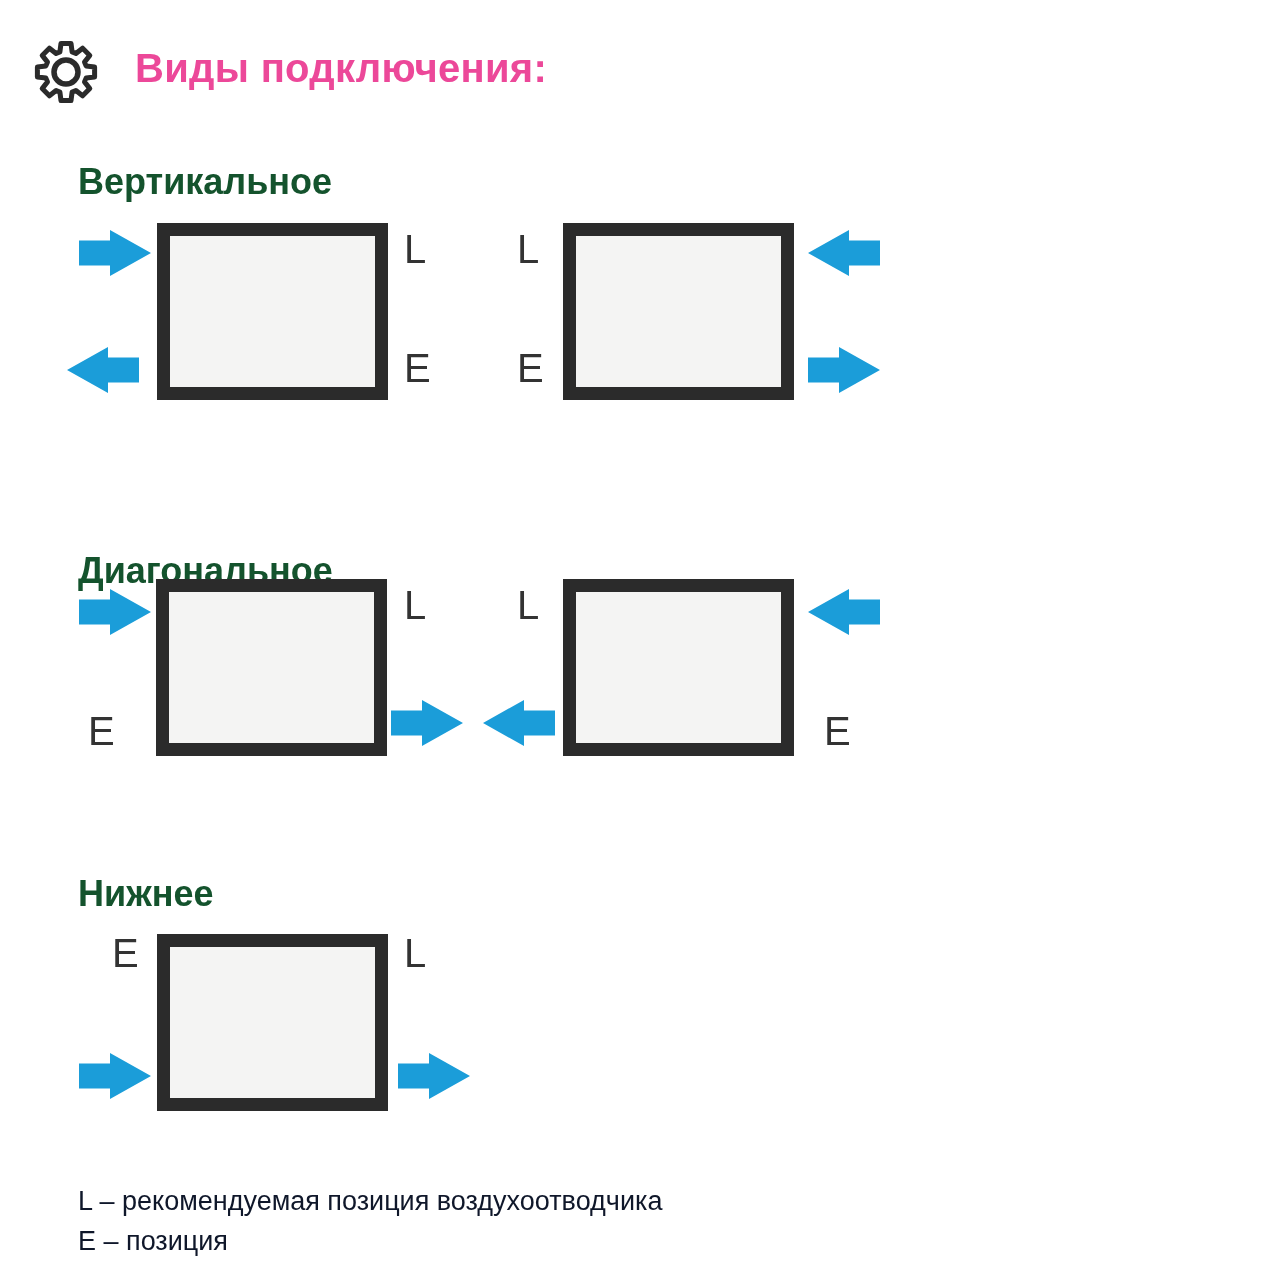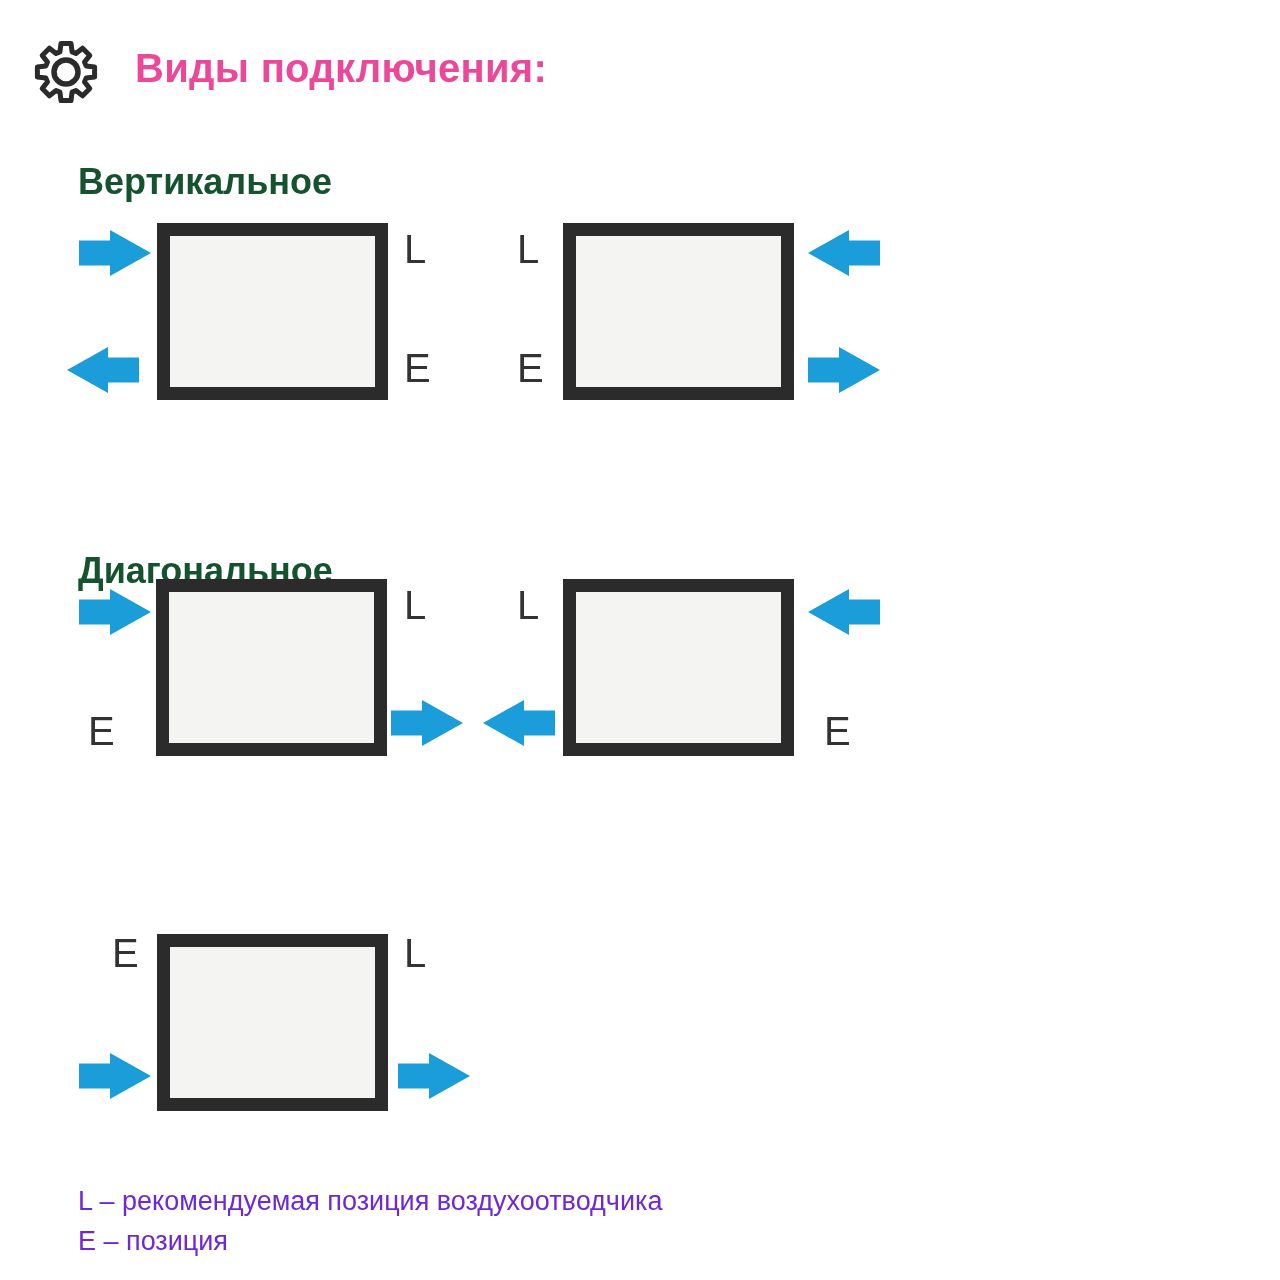--- a/index.html
+++ b/index.html
@@ -29,21 +29,21 @@
     background:var(--fill);
   }
   .port{
     font-size:40px;line-height:46px;color:#333;font-weight:400;
   }
   .arrow{width:72px;height:46px;display:block;}
   .arrow polygon{fill:var(--accent);}
   .arrow.left{transform:scaleX(-1);}
   .gear{width:64px;height:64px;display:block;}
   .legend-line{
-    font-size:27px;line-height:38px;color:#6d28d9;white-space:nowrap;
+    font-size:27px;line-height:38px;color:#0f172a;white-space:nowrap;
   }
 </style>
 </head>
 <body>
 
 <div class="page">
 
   <span class="abs" style="left:34px;top:40px;">
     <svg class="gear" viewBox="0 0 64 64" aria-hidden="true">
       <path id="gear-path" fill="#ffffff" stroke="#2B2B2B" stroke-width="5" stroke-linejoin="round" d="M25.9,11.9L27.0,3.4L37.0,3.4L38.1,11.9L41.9,13.5L48.6,8.2L55.8,15.4L50.5,22.1L52.1,25.9L60.6,27.0L60.6,37.0L52.1,38.1L50.5,41.9L55.8,48.6L48.6,55.8L41.9,50.5L38.1,52.1L37.0,60.6L27.0,60.6L25.9,52.1L22.1,50.5L15.4,55.8L8.2,48.6L13.5,41.9L11.9,38.1L3.4,37.0L3.4,27.0L11.9,25.9L13.5,22.1L8.2,15.4L15.4,8.2L22.1,13.5Z"></path>
@@ -105,20 +105,21 @@
       </svg>
   </span>
   <div class="abs radiator" style="left:563px;top:579px;width:231px;height:177px;"></div>
   <span class="abs" style="left:808px;top:589px;">
     <svg class="arrow left" viewBox="0 0 72 46">
         <polygon points="0,10.5 31,10.5 31,0 72,23 31,46 31,35.5 0,35.5"></polygon>
       </svg>
   </span>
   <div class="abs port" style="left:824px;top:708px;">E</div>
 
+  <div class="abs section-title" style="left:78px;top:876px;">Нижнее</div>
 
   <div class="abs port" style="left:112px;top:930px;">E</div>
   <div class="abs radiator" style="left:157px;top:934px;width:231px;height:177px;"></div>
   <div class="abs port" style="left:404px;top:930px;">L</div>
   <span class="abs" style="left:79px;top:1053px;">
     <svg class="arrow" viewBox="0 0 72 46">
         <polygon points="0,10.5 31,10.5 31,0 72,23 31,46 31,35.5 0,35.5"></polygon>
       </svg>
   </span>
   <span class="abs" style="left:398px;top:1053px;">

